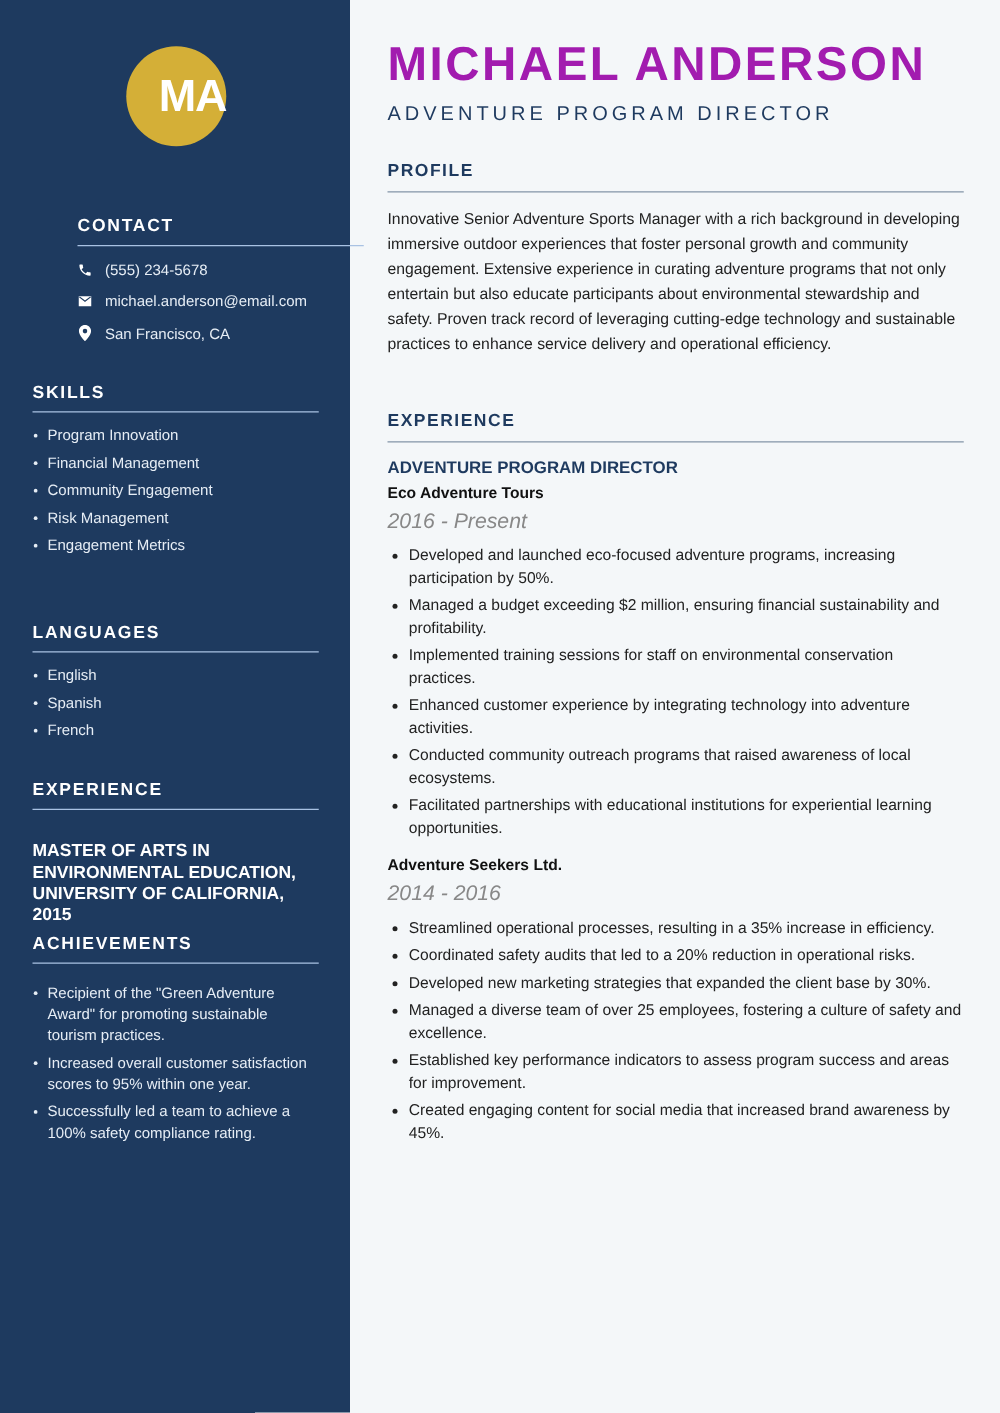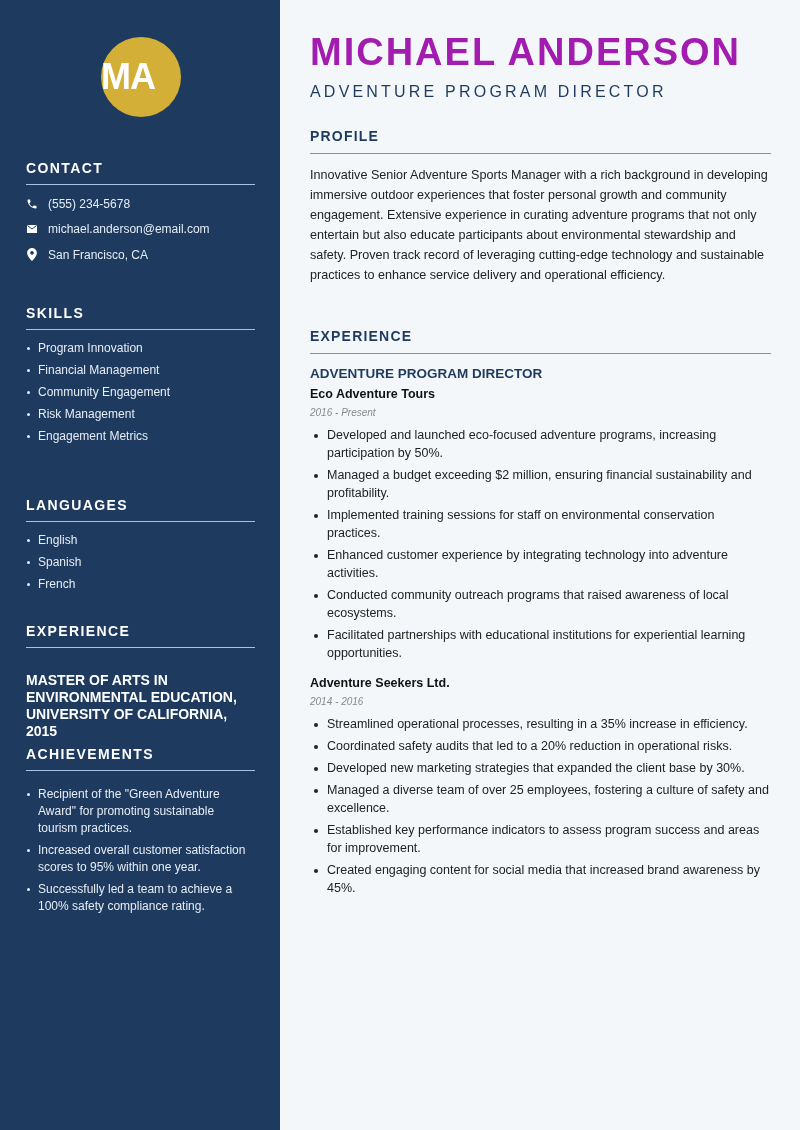--- a/index.html
+++ b/index.html
@@ -1,50 +1,50 @@
 <!DOCTYPE html>
 <html><head>
 <meta charset="utf-8">
 <style>
   * { box-sizing: border-box; margin: 0; padding: 0; }
   html, body { width: 800px; height: 1130px; }
   body { font-family: "Liberation Sans", "DejaVu Sans", sans-serif; background: #f4f7f9; position: relative; overflow: hidden; }
   .sidebar { position: absolute; left: 0; top: 0; width: 280px; height: 1130px; background: #1e3a5f; color: #fff; padding: 0 26px; }
-  .avatar { position: absolute; left: 101px; top: 37px; width: 80px; height: 80px; border-radius: 50%; background: #d4af37; color: #fff; display: flex; align-items: center; justify-content: flex-start; font-weight: bold; font-size: 36px; letter-spacing: -1px; }
+  .avatar { position: absolute; left: 101px; top: 37px; width: 80px; height: 80px; border-radius: 50%; background: #d4af37; color: #fff; display: flex; align-items: center; justify-content: flex-end; font-weight: bold; font-size: 36px; letter-spacing: -1px; }
   .side-section { position: absolute; left: 26px; width: 229px; }
   .side-heading { font-size: 14px; font-weight: bold; letter-spacing: 1.4px; color: #fff; padding-bottom: 8px; border-bottom: 1.5px solid #a9c2e3; }
   .contact-item { display: flex; align-items: center; font-size: 12px; color: #e6edf5; height: 25.5px; }
   .contact-item .ic { width: 12px; height: 12px; margin-right: 10px; display: inline-flex; align-items: center; justify-content: center; }
   .side-list { list-style: none; }
   .side-list li { position: relative; padding-left: 12px; font-size: 12px; color: #e6edf5; line-height: 17px; margin-bottom: 5px; }
   .side-list li::before { content: ""; position: absolute; left: 1px; top: 7px; width: 3px; height: 3px; border-radius: 50%; background: #e6edf5; }
   .edu-text { font-size: 14px; font-weight: bold; color: #fff; line-height: 17px; margin-top: 24px; }
 
   .main { position: absolute; left: 310px; top: 0; width: 461px; }
   .name { position: absolute; top: 31px; left: 0; font-size: 38px; font-weight: bold; color: #a21caf; letter-spacing: 2px; white-space: nowrap; }
   .title { position: absolute; top: 83px; left: 0; font-size: 16px; color: #1e3a5f; letter-spacing: 3.2px; white-space: nowrap; }
   .main-heading { font-size: 14px; font-weight: bold; letter-spacing: 1.2px; color: #1e3a5f; padding-bottom: 9px; border-bottom: 1.5px solid #8395a8; }
   .block { position: absolute; left: 0; width: 461px; }
   .profile-text { font-size: 12.6px; line-height: 20px; color: #222; margin-top: 11px; }
   .job-title { font-size: 13.5px; font-weight: bold; color: #1e3a5f; }
   .company { font-size: 12.5px; font-weight: bold; color: #111; margin-top: 6px; }
-  .dates { font-size: 10px; font-style: italic; color: #888; margin-top: 6px; }
+  .dates { font-size: 17px; font-style: italic; color: #888; margin-top: 6px; }
   .bullets { list-style: none; margin-top: 8px; }
   .bullets li { position: relative; padding-left: 17px; font-size: 12.5px; line-height: 18px; color: #222; margin-bottom: 4px; }
   .bullets li::before { content: ""; position: absolute; left: 4px; top: 8px; width: 4px; height: 4px; border-radius: 50%; background: #222; }
 </style>
 </head>
 <body>
 
 <div class="sidebar">
   <div class="avatar">
     <span>MA</span>
   </div>
 
-  <div class="side-section" style="top:160px;">
+  <div class="side-section" style="top:172px;margin-left:36px;">
     <div class="side-heading">CONTACT</div>
     <div style="margin-top:6px;">
       <div class="contact-item">
         <span class="ic">
           <svg width="12" height="12" viewBox="0 0 24 24">
               <path fill="#fff" d="M6.6 10.8c1.4 2.8 3.8 5.1 6.6 6.6l2.2-2.2c.3-.3.7-.4 1-.2 1.1.4 2.3.6 3.6.6.6 0 1 .4 1 1V20c0 .6-.4 1-1 1C10.6 21 3 13.4 3 4c0-.6.4-1 1-1h3.5c.6 0 1 .4 1 1 0 1.3.2 2.5.6 3.6.1.3 0 .7-.2 1L6.6 10.8z"></path>
             </svg>
         </span>
         <span>(555) 234-5678</span>
       </div>

